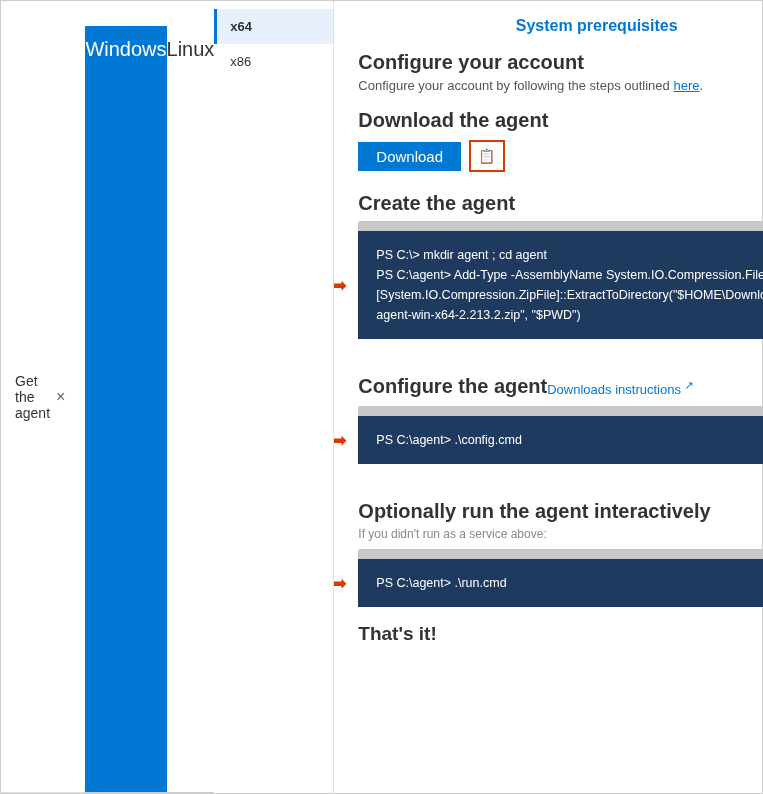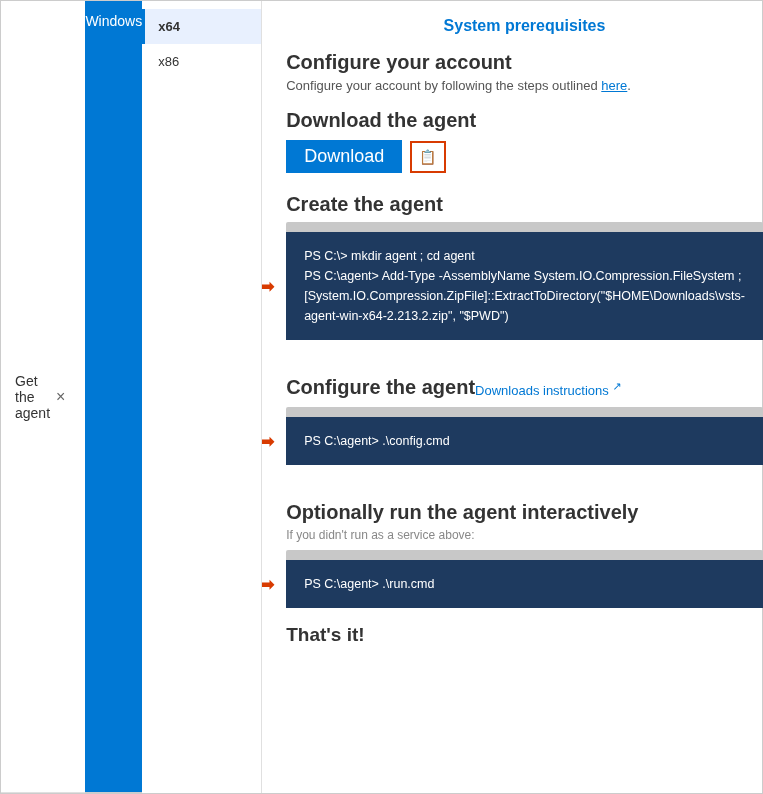--- a/index.html
+++ b/index.html
@@ -41,23 +41,24 @@
     }
     .tabs {
       display: flex;
       border-bottom: 1px solid #ccc;
     }
     .tab {
       flex: 1;
       text-align: right;
       padding: 12px 0;
       cursor: pointer;
-      font-size: 14px;
+      font-size: 20px;
       color: #333;
       border-bottom: 3px solid transparent;
+      margin-top: 25px;
     }
     .tab.active {
       background: #0078d4;
       color: #fff;
       border-bottom: 3px solid #0078d4;
     }
     .content-area {
       display: flex;
       flex: 1;
     }
@@ -112,21 +113,21 @@
       display: flex;
       align-items: center;
       gap: 8px;
       margin-top: 8px;
     }
     .btn-download {
       background: #0078d4;
       color: #fff;
       border: none;
       padding: 6px 18px;
-      font-size: 18px;
+      font-size: 15px;
       cursor: pointer;
     }
     .copy-btn {
       border: 2px solid #d83b01;
       background: #fff;
       padding: 4px 8px;
       cursor: pointer;
       font-size: 16px;
       display: flex;
       align-items: center;
@@ -206,20 +207,21 @@
 
 <div class="dialog">
 
   <div class="dialog-titlebar">
     <span class="dialog-title">Get the agent</span>
     <button class="close-btn">×</button>
   </div>
 
   <div class="tabs">
     <div class="tab active">Windows</div>
+    <div class="tab">Linux</div>
   </div>
 
   <div class="content-area">
 
     <div class="sidebar">
       <div class="sidebar-item active">x64</div>
       <div class="sidebar-item">x86</div>
     </div>
 
     <div class="main">

